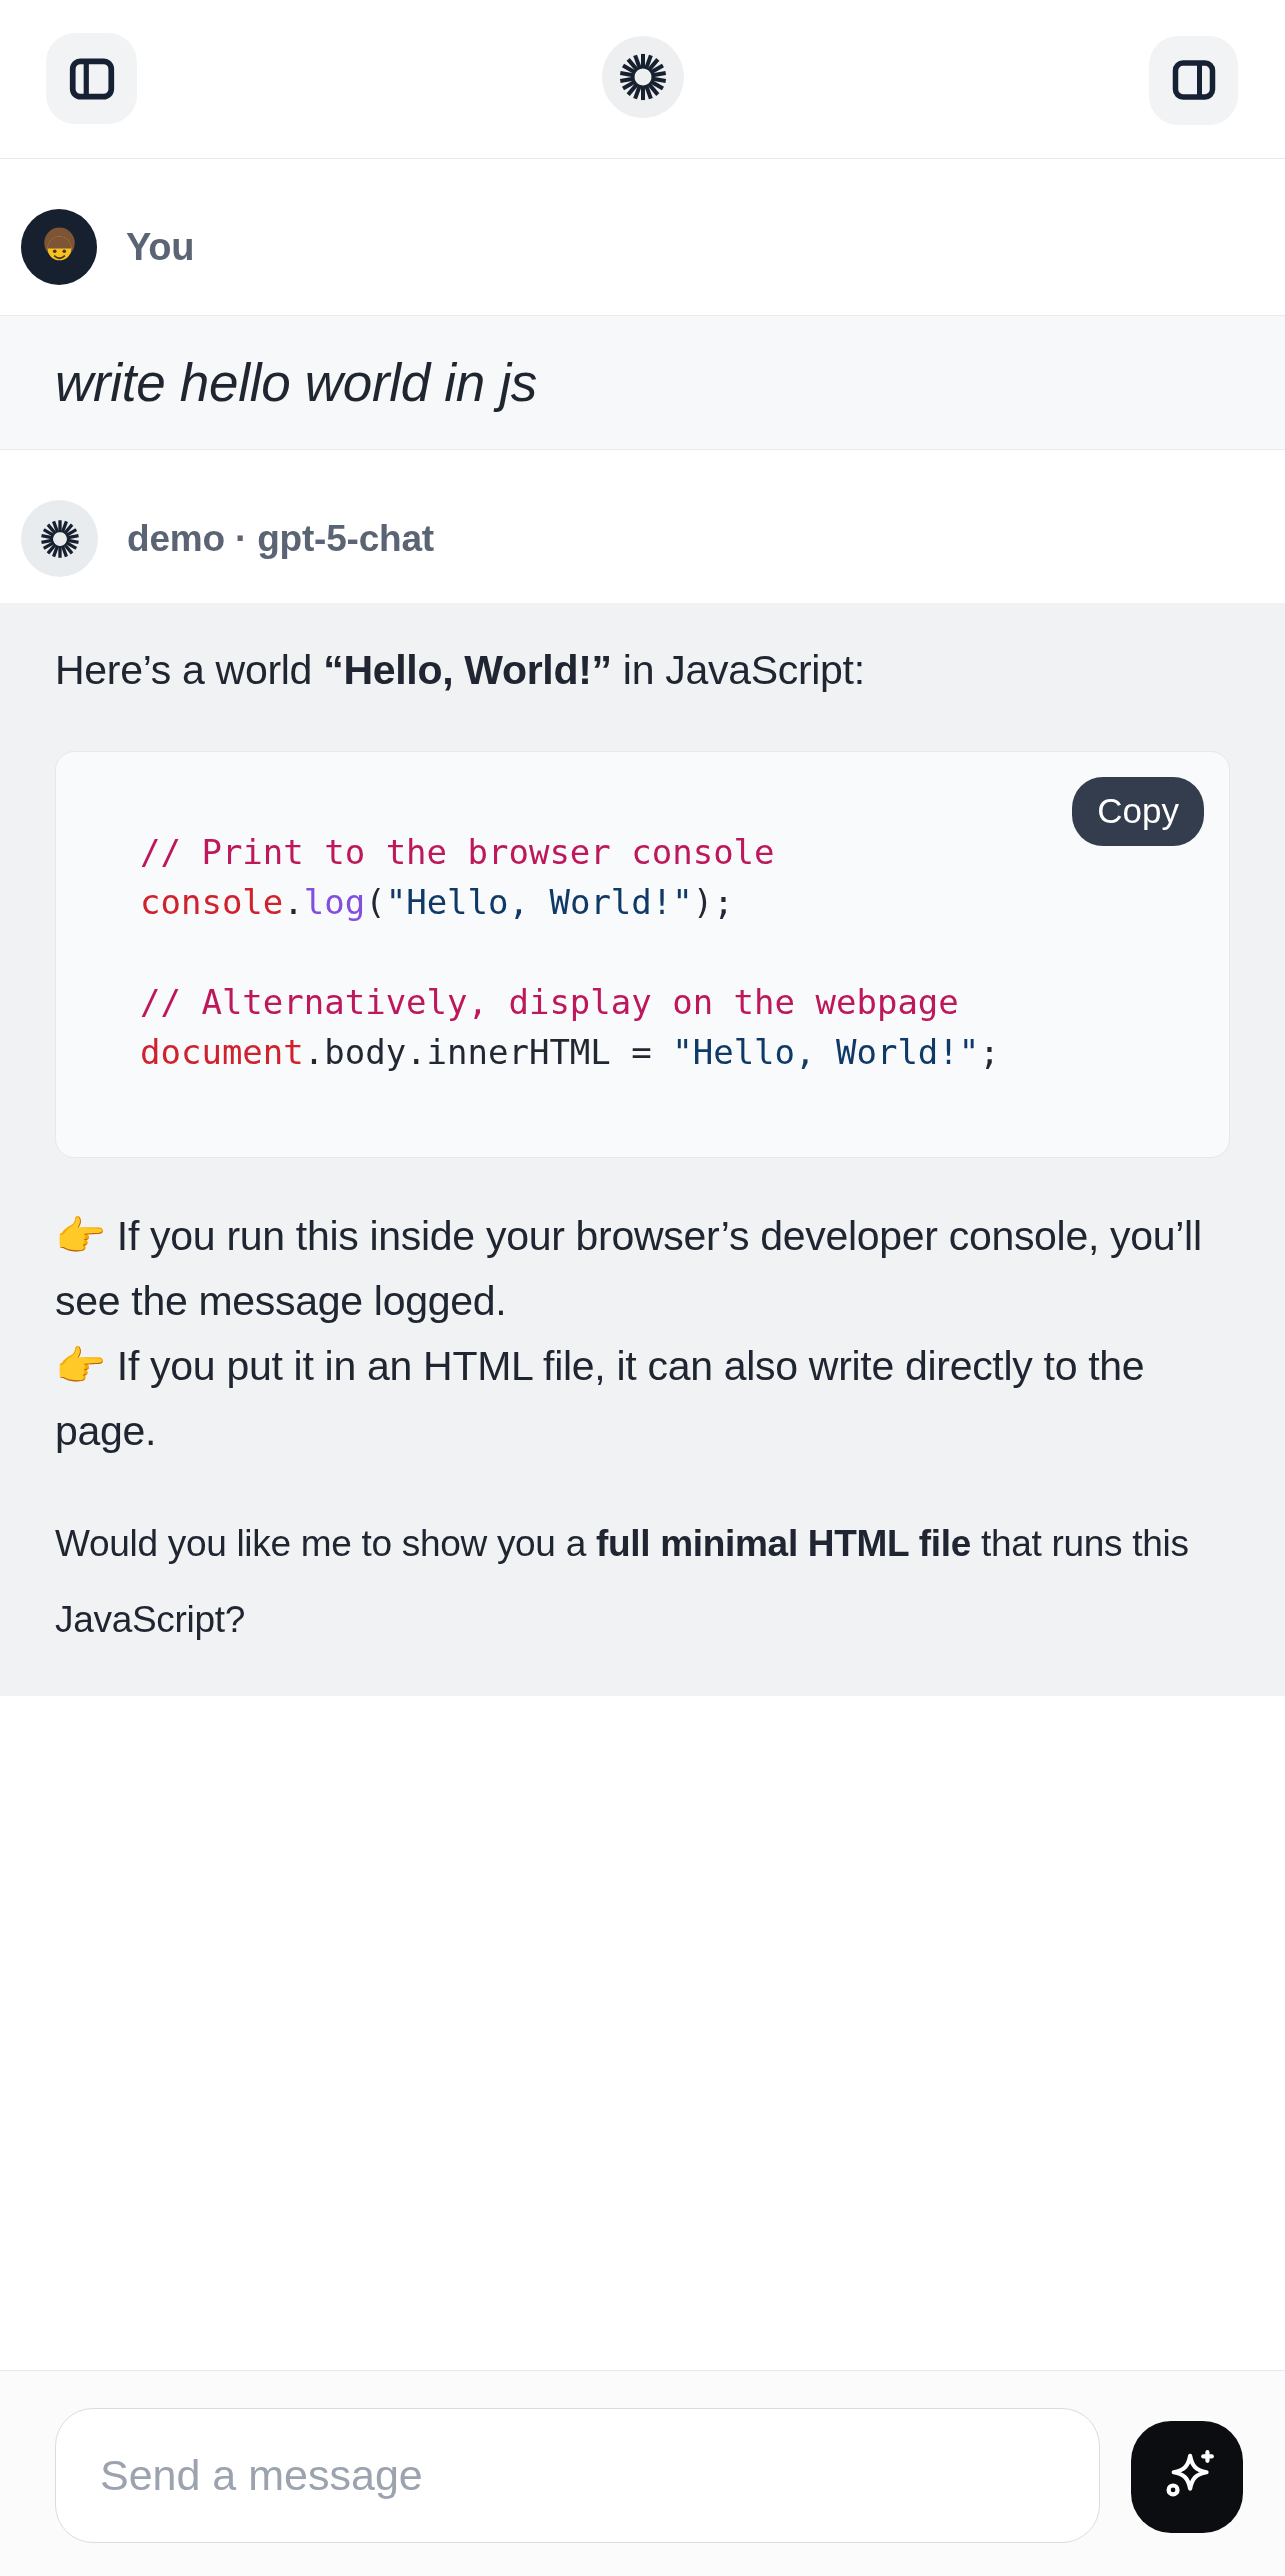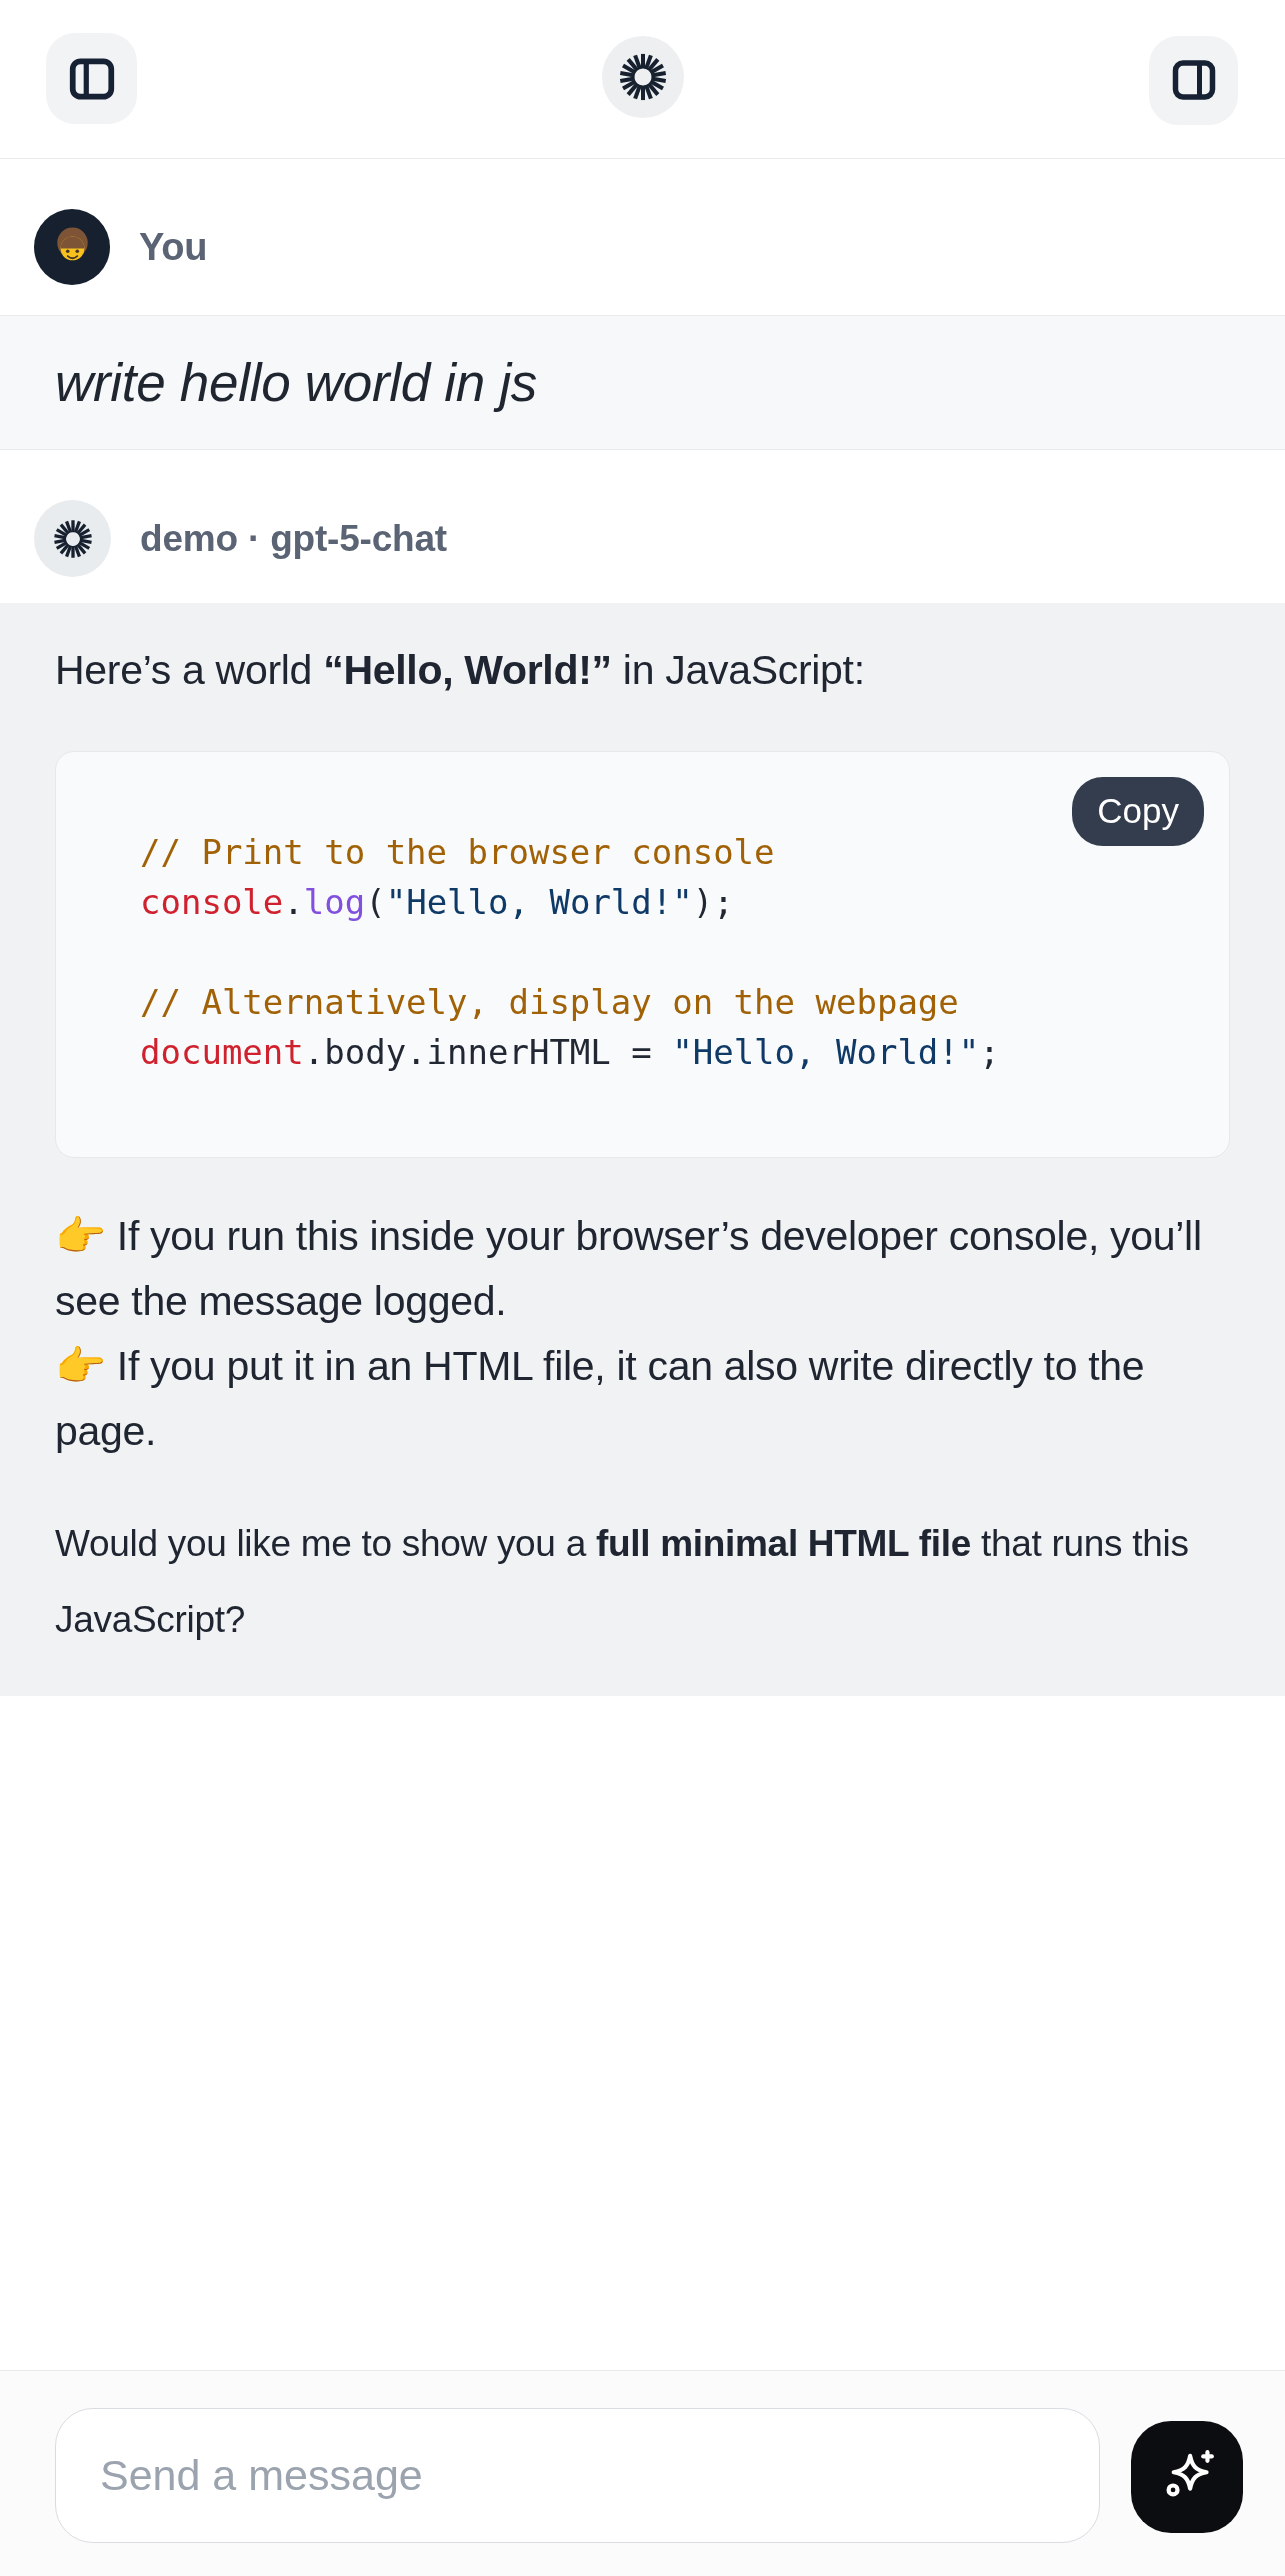--- a/index.html
+++ b/index.html
@@ -22,21 +22,21 @@
   .tb-btn {
     width:91px; height:91px;
     border:none; border-radius:29px;
     background:#f1f3f5;
     display:flex; align-items:center; justify-content:center;
     cursor:pointer; padding:0;
   }
   .tb-btn.circle { width:82px; height:82px; border-radius:50%; background:#edeff1; margin-top:2.9px; }
   .tb-btn svg { display:block; }
   
-  .msg-header { display:flex; align-items:center; gap:29px; padding-left:34px; }
+  .msg-header { display:flex; align-items:center; gap:29px; padding-left:21px; }
   .msg-header.user { margin-top:50px; height:76px; }
   .msg-header.asst { margin-top:50px; height:77px;align-items:center; }
   .avatar {
     width:76px; height:76px; border-radius:50%;
     display:flex; align-items:center; justify-content:center; flex:0 0 auto;
     overflow:hidden;
   }
   .avatar-user { background:#16202f; }
   .avatar-bot  { background:#e9ecef; width:77px; height:77px; }
   .sender { font-size:38px; font-weight:700; color:#5b6474; letter-spacing:-0.2px; }
@@ -66,21 +66,21 @@
     border-radius:19px;
   }
   .codeblock pre {
     font-family:"DejaVu Sans Mono","Liberation Mono",monospace;
     font-size:34px; line-height:50px;
     padding:75px 38px 80px 84px;
     white-space:pre; overflow:hidden;
     color:#222833;
   }
   .code-line { height:50px; }
-  .tok-comment { color:#a16207;margin-top:6px; }
+  .tok-comment { color:#be185d;margin-top:6px; }
   .tok-keyword { color:#cf222e; }
   .tok-function { color:#8250df; }
   .tok-string { color:#0f3a67; }
   .tok-plain { color:#222833; }
   .copy {
     position:absolute; top:25px; right:25px;
     background:#333d4d; color:#ffffff;
     border:none; border-radius:31px;
     font-family:inherit; font-size:35px;
     padding:12.4px 25px; line-height:44px;

